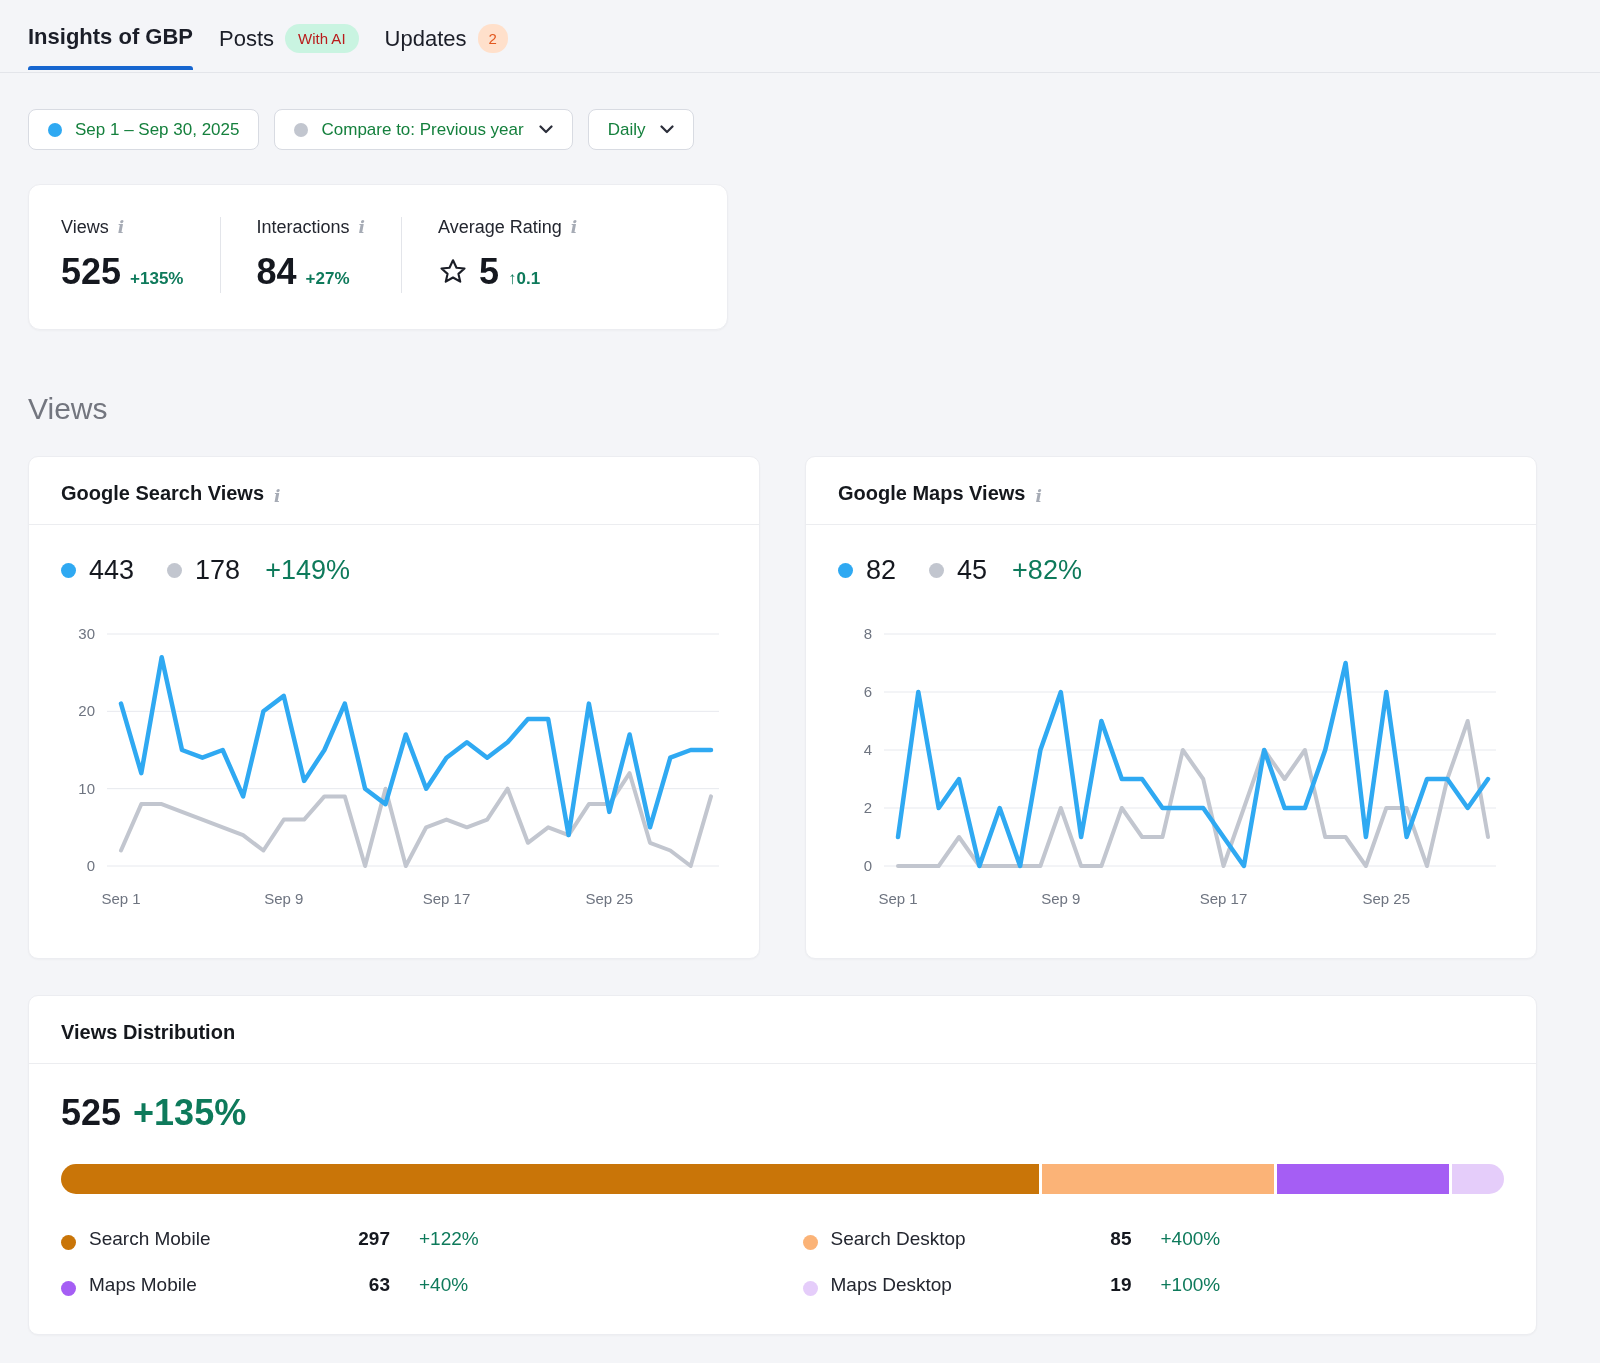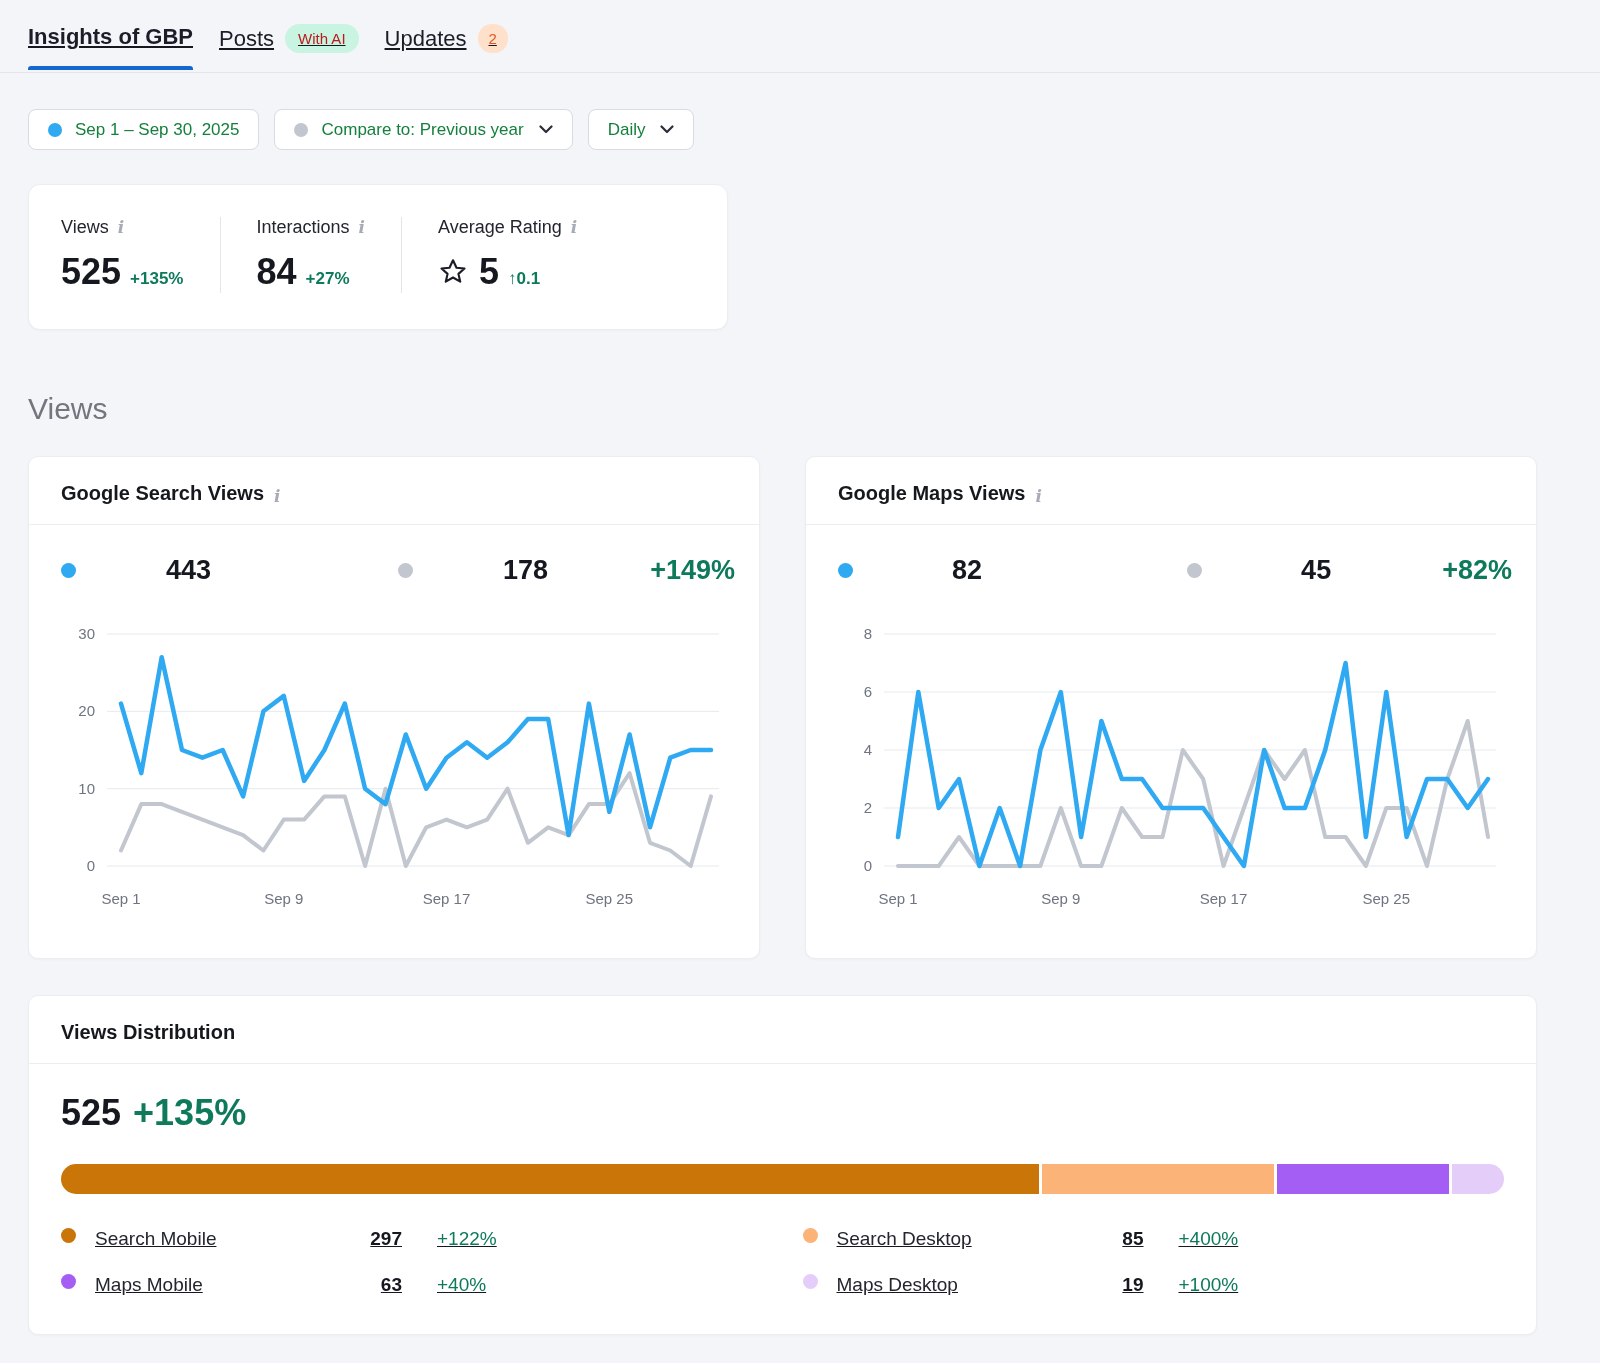--- a/index.html
+++ b/index.html
@@ -8,21 +8,21 @@
     --axis:#6E7480; --muted:#73767F; --icon-gray:#A6ABB5;
     --orange-dark:#C97508; --orange-light:#FBB377; --purple:#A55EF4; --purple-light:#E5CDFA;
   }
   *{box-sizing:border-box;}
   html,body{margin:0;padding:0;}
   body{
     width:1600px;min-height:1363px;background:var(--page-bg);
     font-family:"Liberation Sans", sans-serif;color:var(--ink);
   }
   
-  .tabs-bar{display:flex;align-items:flex-start;gap:26px;padding:24px 28px 0 28px;border-bottom:1px solid #E3E5EA;text-decoration:underline;}
+  .tabs-bar{display:flex;align-items:flex-start;gap:26px;padding:24px 28px 0 28px;border-bottom:1px solid #E3E5EA;}
   .tab{position:relative;display:flex;align-items:center;gap:11px;padding-bottom:19px;font-size:22px;color:#1B1E28;cursor:pointer;}
   .tab.active{font-weight:700;}
   .tab.active::after{content:"";position:absolute;left:0;right:0;bottom:-1px;height:4px;background:var(--tab-blue);border-radius:3px 3px 0 0;}
   .badge-ai{background:#C9F4E1;color:#b91c1c;font-size:15px;padding:7px 13px;border-radius:15px;line-height:1;}
   .badge-count{background:#FFE0CB;color:#E2571E;font-size:15px;padding:7px 11px;border-radius:14px;line-height:1;}
   
   .filters{display:flex;gap:15px;margin:36px 28px 0 28px;}
   .pill{display:flex;align-items:center;gap:13px;background:#fff;border:1px solid #D8DBE2;border-radius:8px;height:41px;padding:0 19px;font-size:17px;color:#15803d;cursor:pointer;}
   .dot{width:14px;height:14px;border-radius:50%;flex:0 0 auto;}
   .dot-blue{background:var(--blue);}
@@ -40,37 +40,37 @@
   .star-ic{position:relative;top:3px;margin-right:2px;}
   
   .section-title{margin:62px 28px 30px 28px;font-size:30px;color:var(--muted);}
   
   .content{margin:0 63px 0 28px;}
   .charts-row{display:flex;gap:45px;}
   .card{background:#fff;border:1px solid var(--card-border);border-radius:10px;box-shadow:0 1px 2px rgba(20,24,40,.03);}
   .chart-card{flex:0 0 732px;width:732px;}
   .card-header{display:flex;align-items:flex-end;gap:10px;padding:25px 32px 19px 32px;border-bottom:1px solid #ECEDF0;font-size:20px;font-weight:700;color:#15181D;}
   .chart-body{padding:30px 24px 18px 32px;}
-  .chart-legend{display:flex;align-items:center;gap:13px;font-size:27px;font-weight:700;color:var(--ink);justify-content:space-between;}
+  .chart-legend{display:flex;align-items:center;gap:13px;font-size:27px;font-weight:400;color:var(--ink);}
   .chart-legend .dot{width:15px;height:15px;}
   .chart-legend .gap{width:7px;}
   .big-pct{color:var(--green);margin-left:12px;}
   .plot{margin-top:18px;display:block;}
   
   .dist-card{margin-top:36px;width:1509px;}
   .dist-body{padding:28px 32px 38px 32px;}
   .dist-total{display:flex;align-items:baseline;gap:12px;font-size:36px;font-weight:700;color:var(--ink);}
   .dist-total .pct{color:var(--green);}
   .dist-bar{display:flex;margin-top:30px;height:30px;}
   .dist-seg{height:30px;}
   .dist-seg + .dist-seg{margin-left:3px;}
   .dist-seg:first-child{border-radius:15px 0 0 15px;}
   .dist-seg:last-child{border-radius:0 15px 15px 0;}
   .dist-legend{margin-top:34px;display:grid;grid-template-columns:1fr 1fr;row-gap:24px;column-gap:40px;}
-  .legend-item{display:flex;align-items:flex-start;gap:19px;font-size:19px;text-decoration:underline;}
+  .legend-item{display:flex;align-items:flex-end;gap:13px;font-size:19px;}
   .legend-item .dot{width:15px;height:15px;}
   .legend-label{width:226px;color:#23262F;}
   .legend-value{width:62px;text-align:right;font-weight:700;color:var(--ink);}
   .legend-pct{color:var(--green);margin-left:16px;}
   .spacer-bottom{height:55px;}
 </style>
 </head>
 <body>
 
 <div class="tabs-bar">

